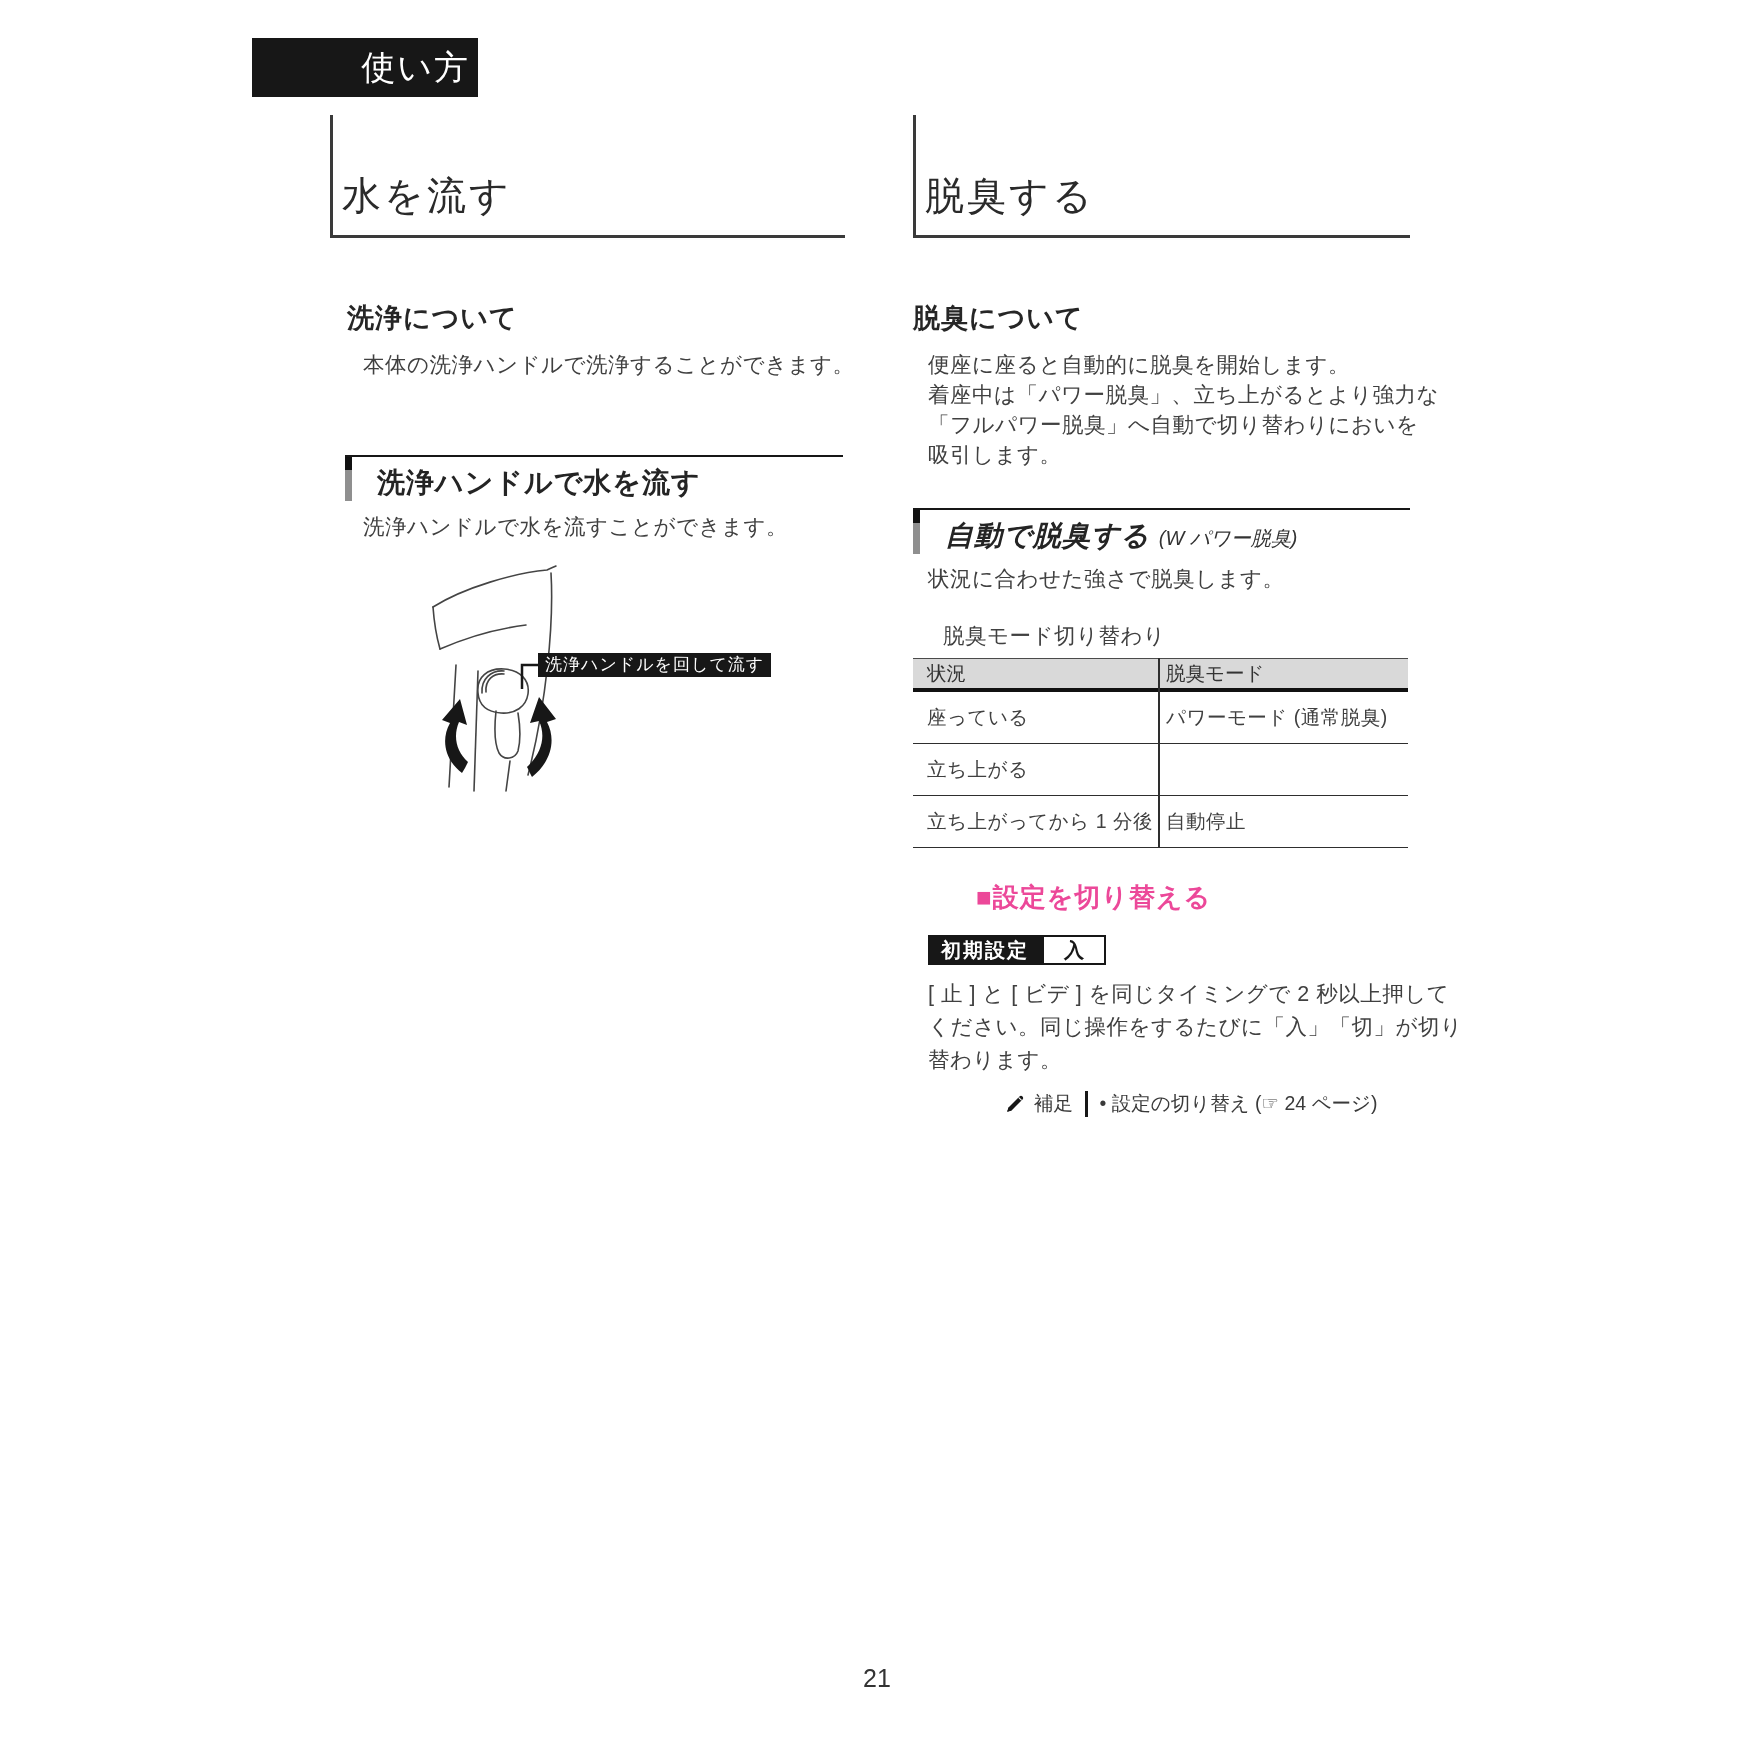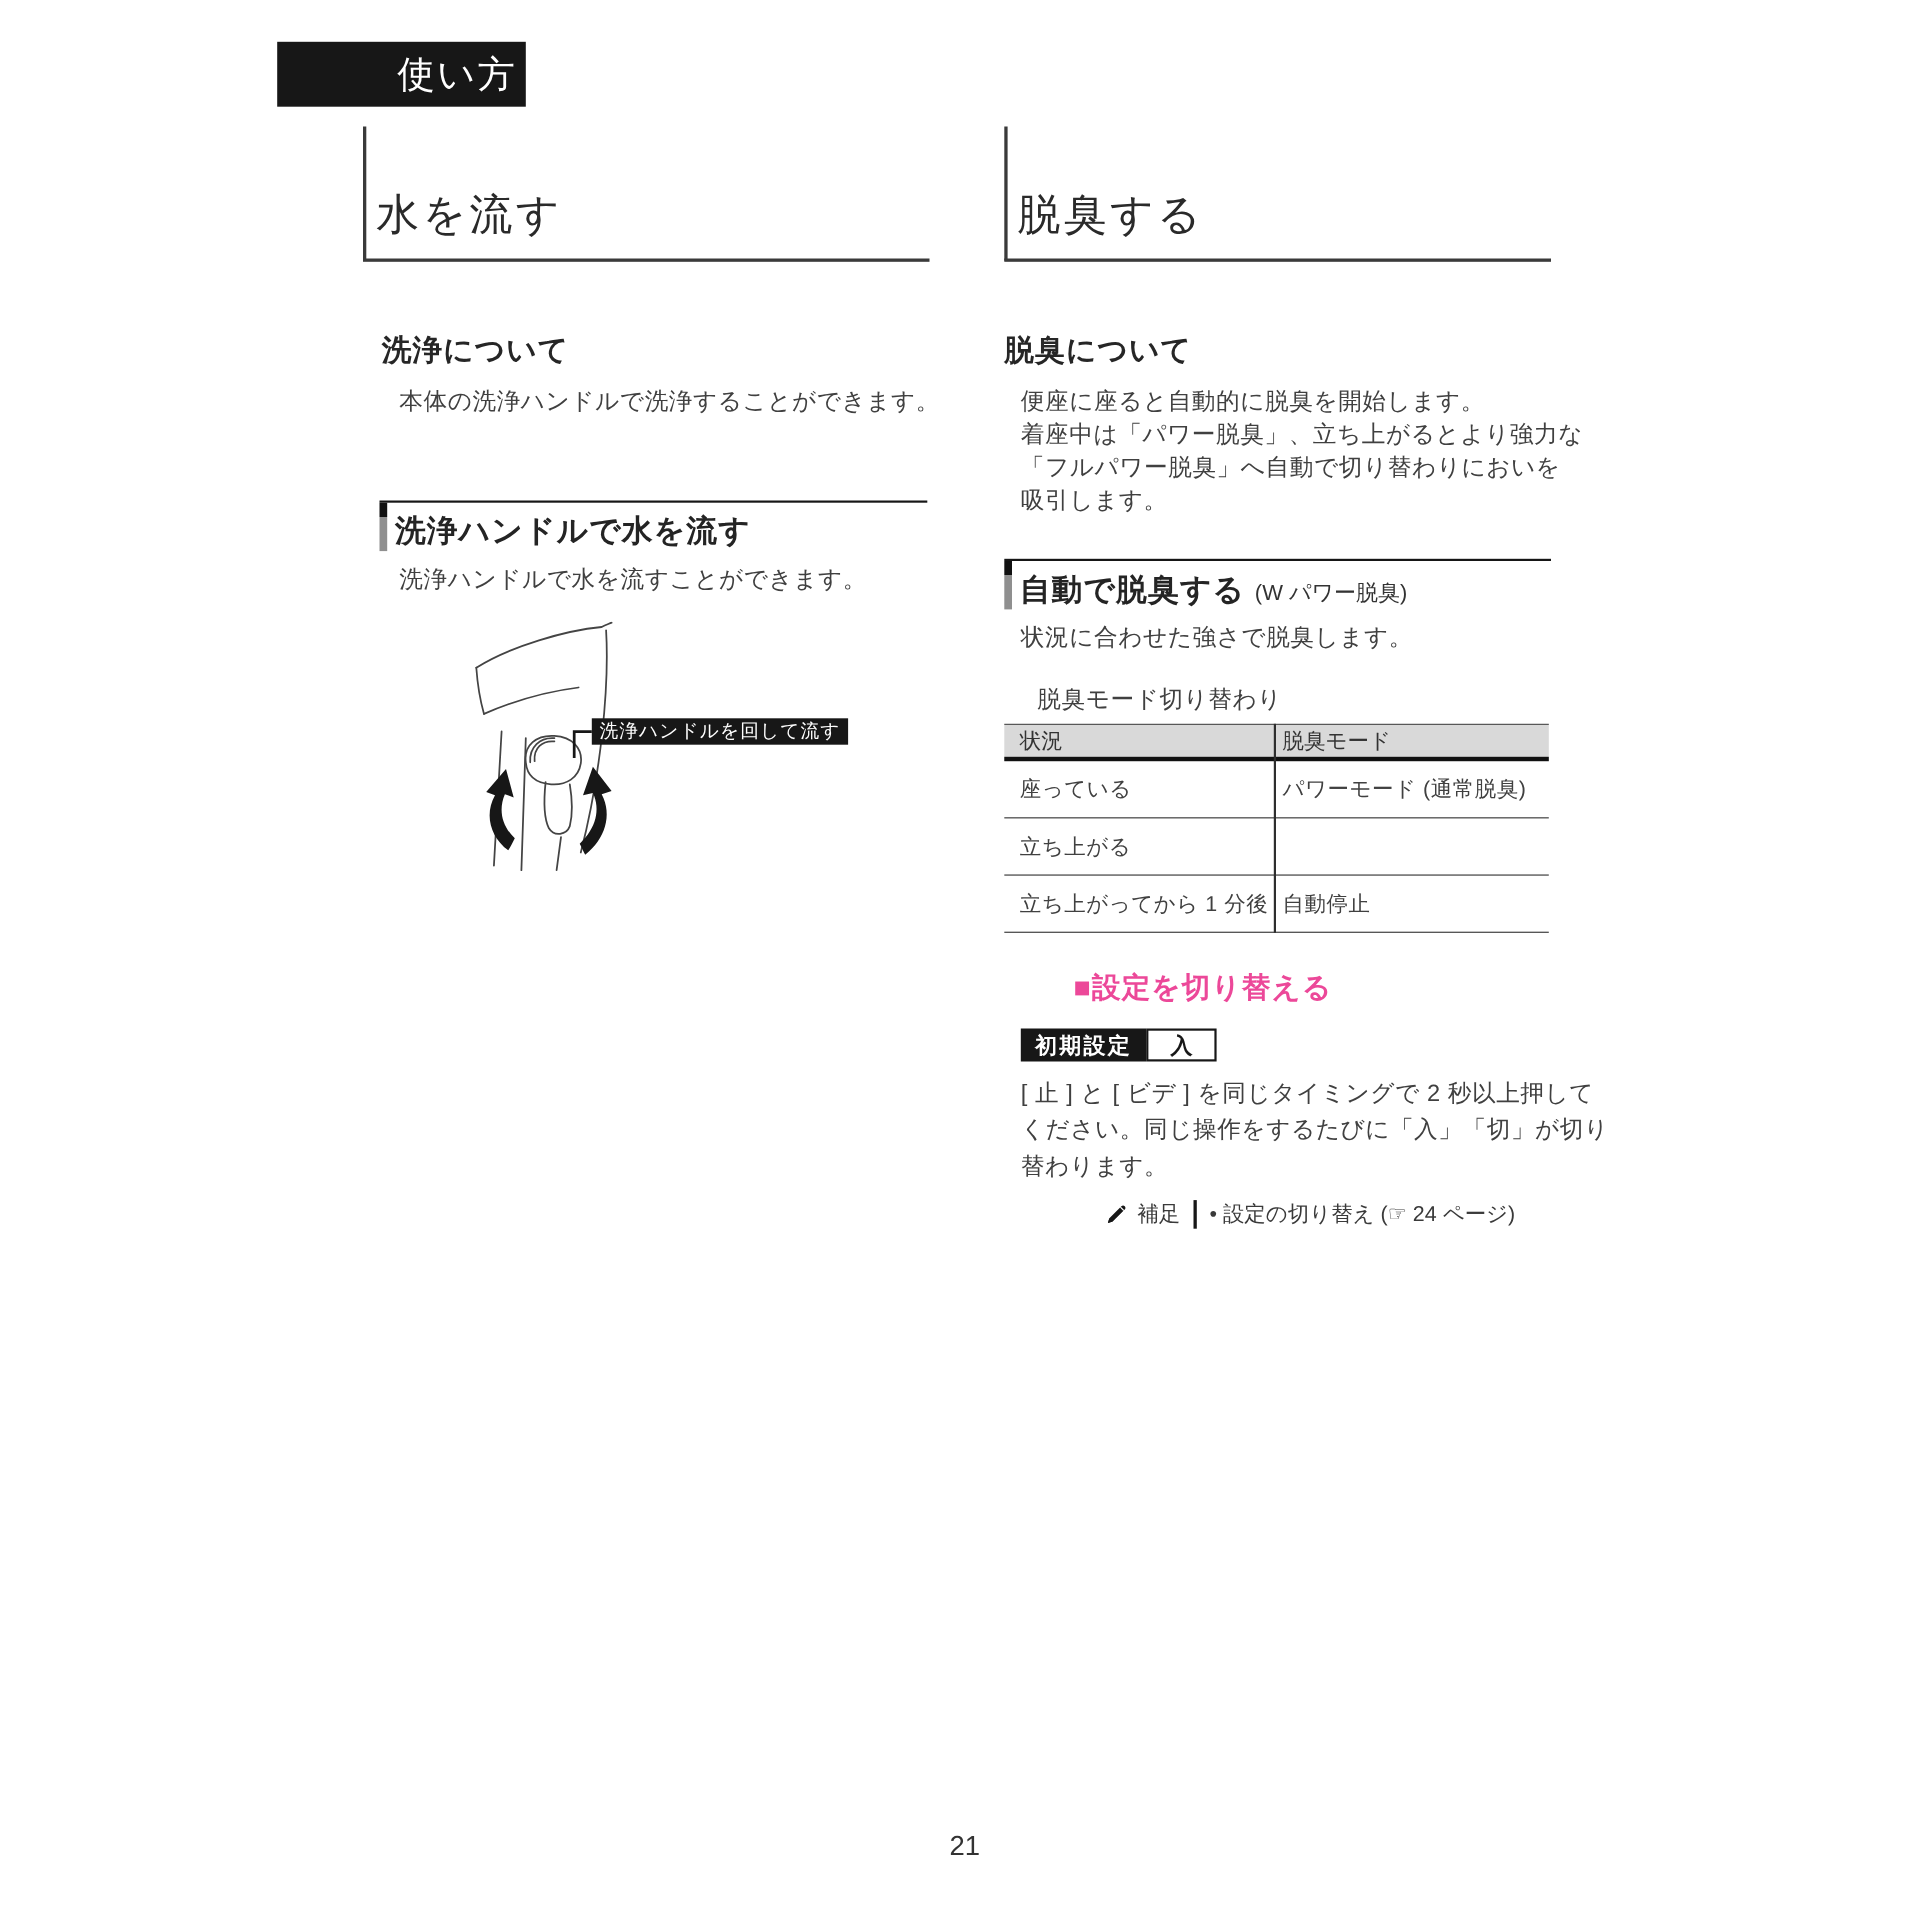--- a/index.html
+++ b/index.html
@@ -30,21 +30,21 @@
   
   .sub-heading{font-size:27px;color:#262626;font-weight:700;letter-spacing:1px;}
   .body-text{font-size:21.5px;color:#404040;letter-spacing:0.5px;line-height:30px;}
   
   .section{border-top:2.5px solid #161616;}
   .section .bar{
     position:absolute;left:0;top:0;width:7px;height:44px;
     background:linear-gradient(#111 0 13px,#8f8f8f 13px 100%);
   }
   .section .sec-heading{
-    position:absolute;left:14px;top:7px;
+    position:absolute;left:32px;top:7px;
     font-size:28px;font-weight:600;color:#242424;letter-spacing:1px;white-space:nowrap;
   }
   .section .sec-suffix{font-size:20px;font-weight:500;color:#333;letter-spacing:0;}
   
   .fig-label{
     background:#171717;color:#fff;
     font-size:17px;letter-spacing:1px;
     height:24px;line-height:24px;padding:0 7px;white-space:nowrap;
   }
   
@@ -136,21 +136,21 @@
   <div class="abs title-rule" style="left:913px;top:235px;width:497px;"></div>
 
   <div class="abs sub-heading" style="left:913px;top:300px;">脱臭について</div>
   <div class="abs" style="left:928px;top:350px;">
     <div class="body-text">便座に座ると自動的に脱臭を開始します。</div>
     <div class="body-text">着座中は「パワー脱臭」、立ち上がるとより強力な</div>
     <div class="body-text">「フルパワー脱臭」へ自動で切り替わりにおいを</div>
     <div class="body-text">吸引します。</div>
   </div>
 
-  <div class="abs section" style="left:913px;top:508px;width:497px;height:48px;">
+  <div class="abs section" style="left:913px;top:508px;width:497px;height:48px;font-style:italic;">
     <div class="bar"></div>
     <div class="sec-heading">
       <span>自動で脱臭する</span>
       <span class="sec-suffix">(W パワー脱臭)</span>
     </div>
   </div>
   <div class="abs body-text" style="left:928px;top:564px;">状況に合わせた強さで脱臭します。</div>
 
   <div class="abs body-text" style="left:943px;top:621px;">脱臭モード切り替わり</div>
 

